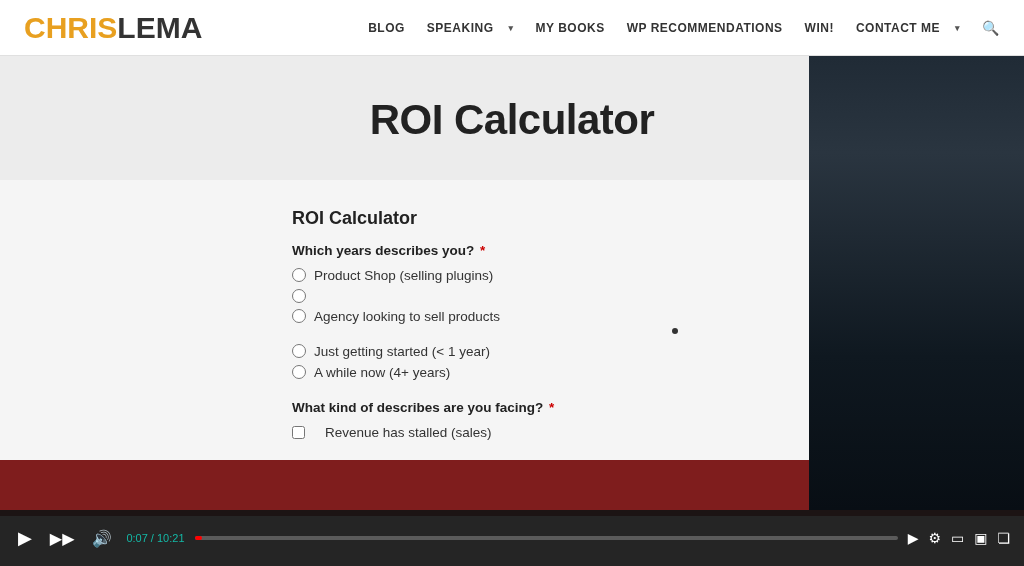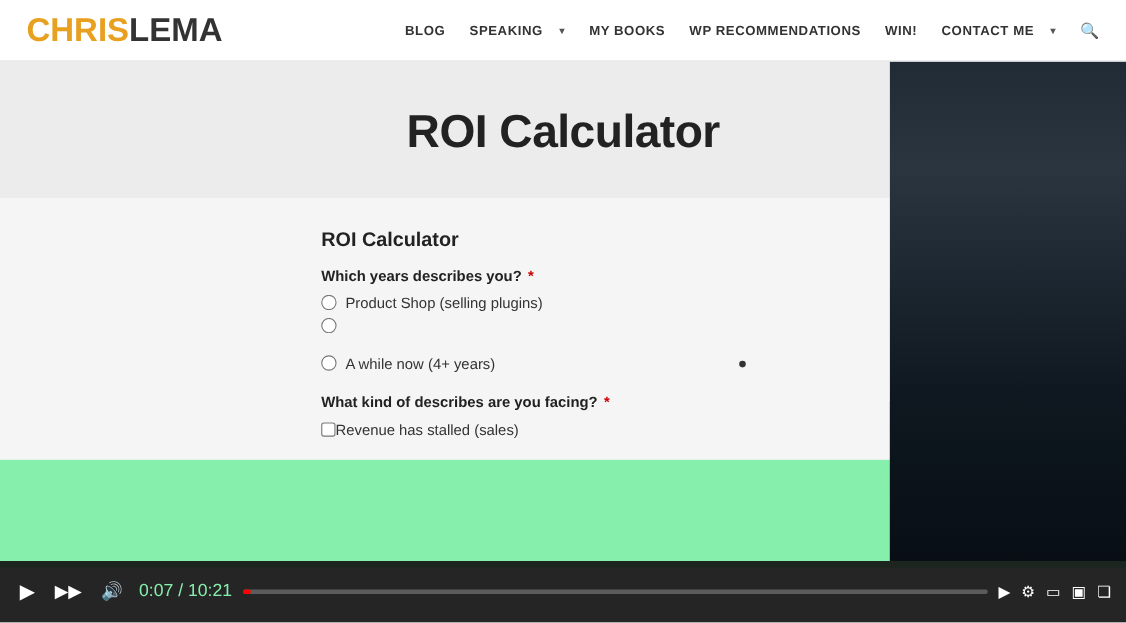--- a/index.html
+++ b/index.html
@@ -42,21 +42,21 @@
       font-size: 12px;
       font-weight: 600;
       cursor: pointer;
     }
     .nav-links .has-dropdown { display: flex; align-items: center; gap: 15px; }
     .nav-links .chevron { font-size: 9px; color: #555; }
     .nav-search { font-size: 14px; color: #555; cursor: pointer; }
 
     
     .main-content {
-      background: #86efac;
+      background: #7f1d1d;
       min-height: 460px;
       padding: 0;
     }
 
     
     .hero {
       background: #ececec;
       text-align: center;
       padding: 40px 20px 36px;
     }
@@ -103,21 +103,21 @@
       width: 14px;
       height: 14px;
       accent-color: #555;
       cursor: pointer;
     }
     .question-block { margin-bottom: 20px; }
 
     .checkbox-option {
       display: flex;
       align-items: center;
-      gap: 0;
+      gap: 20px;
       font-size: 13.5px;
       color: #333;
       margin-bottom: 6px;
     }
     .checkbox-option input[type="checkbox"] {
       width: 13px;
       height: 13px;
       cursor: pointer;
     }
 
@@ -138,22 +138,22 @@
     .video-btn {
       background: none;
       border: none;
       color: #fff;
       font-size: 16px;
       cursor: pointer;
       padding: 0 4px;
     }
     .video-play { font-size: 18px; }
     .video-time {
-      color: #86efac;
-      font-size: 16px;
+      color: #14b8a6;
+      font-size: 11px;
       white-space: nowrap;
     }
     .progress-bar-container {
       flex: 1;
       height: 4px;
       background: rgba(255,255,255,0.25);
       border-radius: 2px;
       position: relative;
       cursor: pointer;
     }
@@ -269,25 +269,33 @@
           <span>Which years describes you?</span><span class="required"> *</span>
         </div>
         <div class="radio-group">
           <label class="radio-option">
             <input type="radio" name="q1" style="">
             <span>Product Shop (selling plugins)</span>
           </label>
           <label class="radio-option">
             <input type="radio" name="q1" style="">
           </label>
+          <label class="radio-option">
+            <input type="radio" name="q1" style="">
+            <span>Agency looking to sell products</span>
+          </label>
         </div>
       </div>
 
       <div class="question-block">
         <div class="radio-group">
+          <label class="radio-option">
+            <input type="radio" name="q2" style="">
+            <span>Just getting started (&lt; 1 year)</span>
+          </label>
           <label class="radio-option">
             <input type="radio" name="q2" style="">
             <span>A while now (4+ years)</span>
           </label>
         </div>
       </div>
 
       <div class="question-block">
         <div class="question-label">
           <span>What kind of describes are you facing?</span><span class="required"> *</span>

